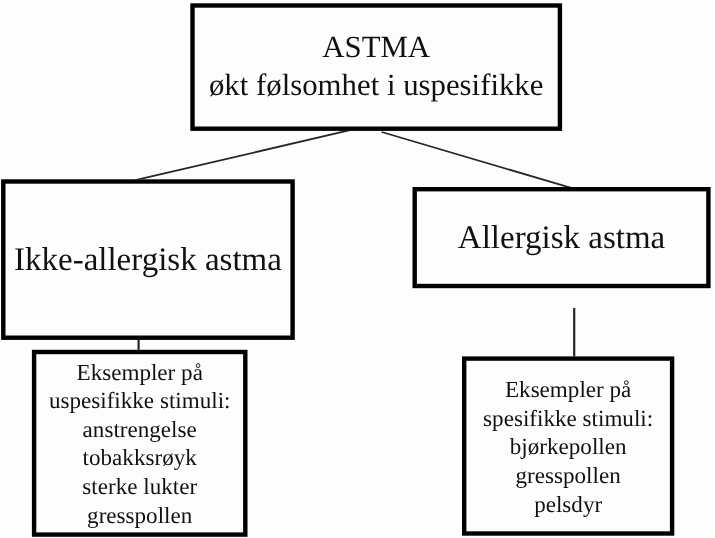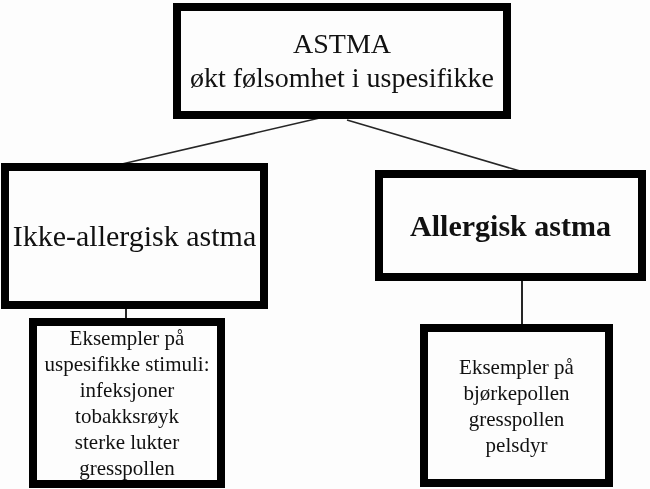--- a/index.html
+++ b/index.html
@@ -20,44 +20,43 @@
     position: absolute;
     left: 0;
     top: 0;
     width: 650px;
     height: 489px;
     pointer-events: none;
   }
   .node {
     position: absolute;
     box-sizing: border-box;
-    border: 8px solid #000000;
+    border: 4px solid #000000;
     background: #fdfdfd;
     display: flex;
     flex-direction: column;
     align-items: center;
     justify-content: center;
     text-align: center;
   }
   .node-root {
     left: 173px; top: 3px;
     width: 338px; height: 116px;
     font-size: 28px;
     line-height: 34px;
   }
   .node-branch-left {
     left: 1px; top: 163px;
     width: 267px; height: 146px;
     font-size: 30px;
   }
   .node-branch-right {
     left: 375px; top: 170px;
-    width: 271px; height: 111px;
+    width: 271px; height: 92px;
     font-size: 30px;
-    font-weight: bold;
   }
   .node-examples-left {
     left: 29px; top: 318px;
     width: 196px; height: 170px;
     font-size: 21px;
     line-height: 26px;
   }
   .node-examples-right {
     left: 420px; top: 324px;
     width: 193px; height: 163px;
@@ -87,26 +86,27 @@
     <div class="line-text">Ikke-allergisk astma</div>
   </div>
 
   <div class="node node-branch-right">
     <div class="line-text">Allergisk astma</div>
   </div>
 
   <div class="node node-examples-left">
     <div class="line-text">Eksempler på</div>
     <div class="line-text">uspesifikke stimuli:</div>
-    <div class="line-text">infeksjoner</div>
+    <div class="line-text">anstrengelse</div>
     <div class="line-text">tobakksrøyk</div>
     <div class="line-text">sterke lukter</div>
     <div class="line-text">gresspollen</div>
   </div>
 
   <div class="node node-examples-right">
     <div class="line-text">Eksempler på</div>
+    <div class="line-text">spesifikke stimuli:</div>
     <div class="line-text">bjørkepollen</div>
     <div class="line-text">gresspollen</div>
     <div class="line-text">pelsdyr</div>
   </div>
 
 </div>
 
 </body></html>

